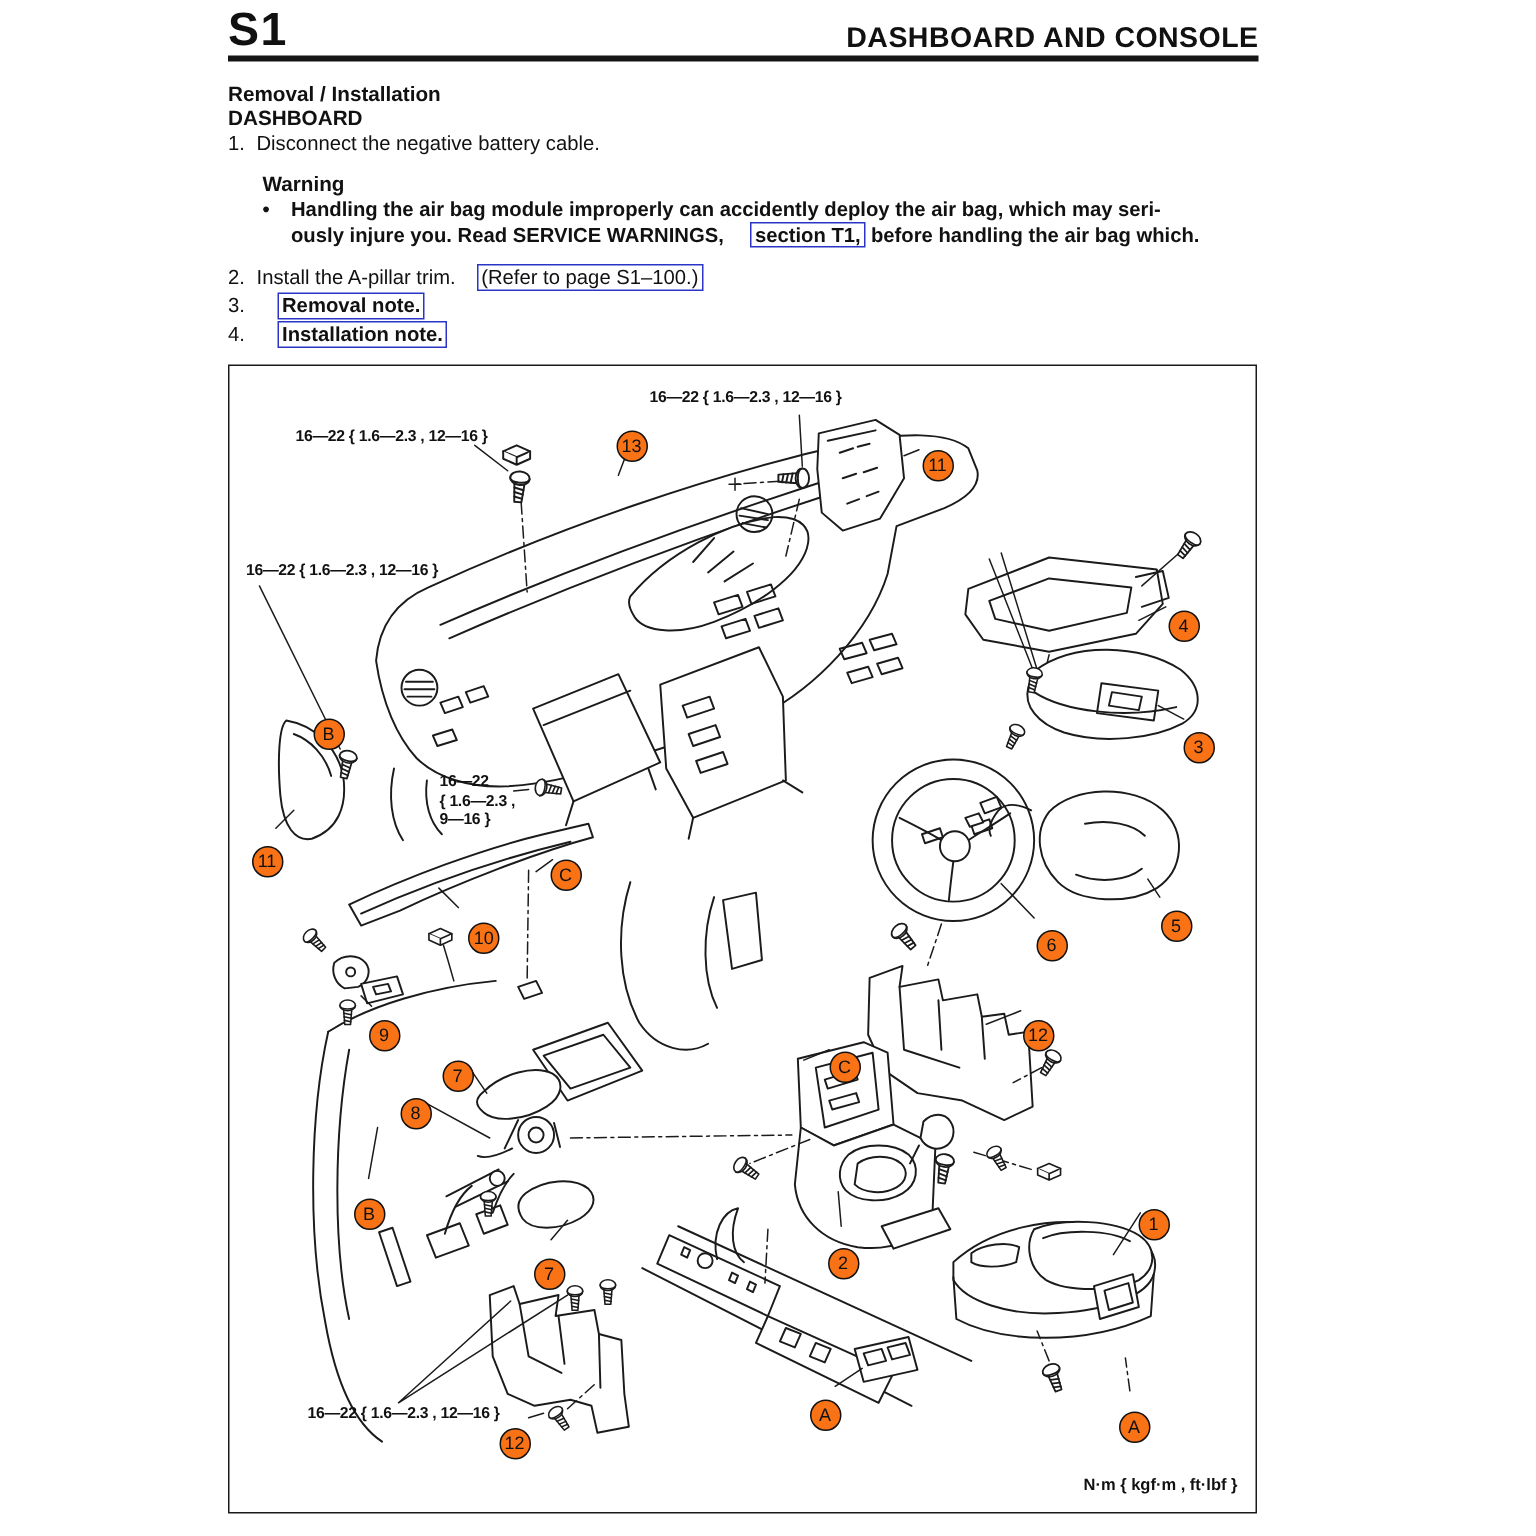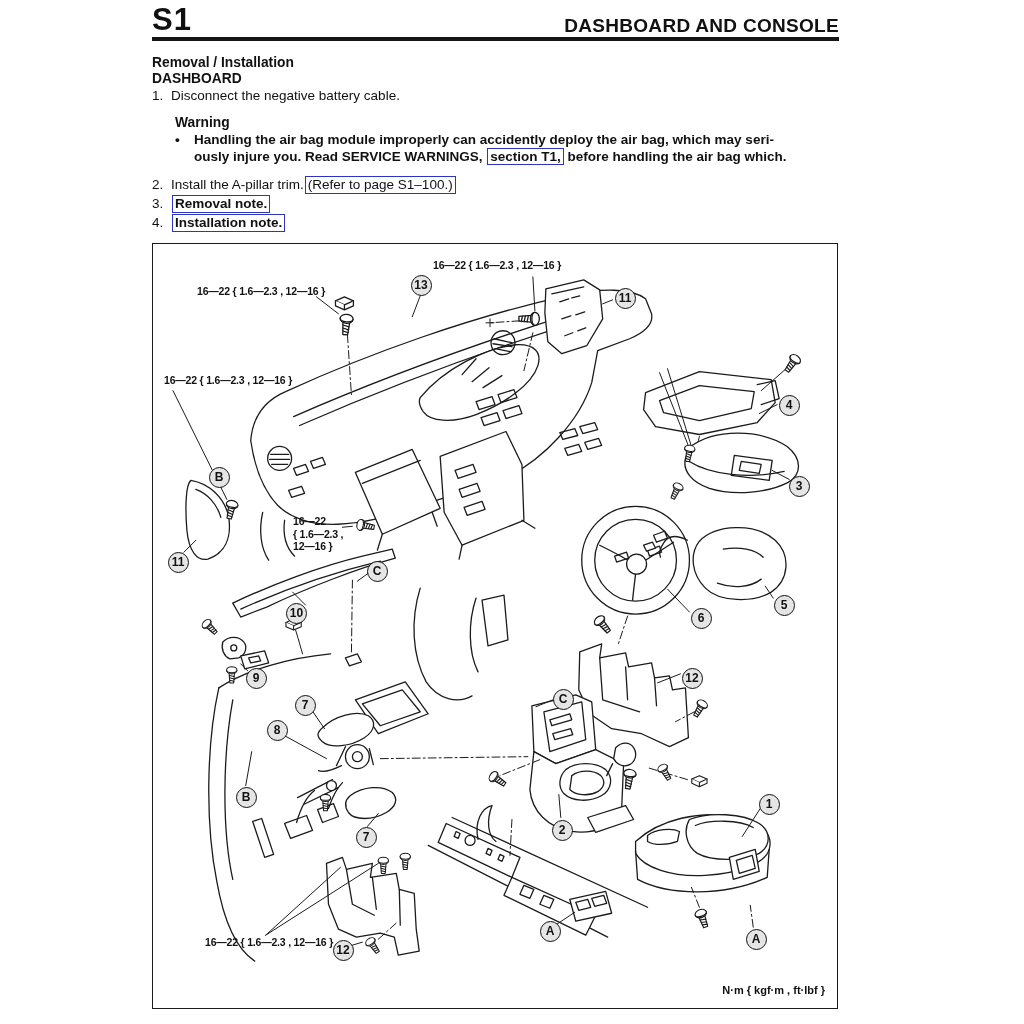--- a/index.html
+++ b/index.html
@@ -9,33 +9,33 @@
   .page { position:absolute; inset:0; background:#fff;padding-left:13px; }
 
   .sec-code { position:absolute; left:152px; top:2px; font-size:31px; font-weight:700; letter-spacing:1px; }
   .doc-title { position:absolute; left:152px; top:15px; width:687px; text-align:right; font-size:19px; font-weight:700; letter-spacing:.3px; }
   .head-rule { position:absolute; left:152px; top:37px; width:687px; height:3.5px; background:#151515; }
 
   .article { position:absolute; left:152px; top:55px; width:690px; font-size:13.5px; line-height:16px; }
   .h-bold { font-weight:700; font-size:13.8px; line-height:16px; }
   .step-row { display:flex; align-items:baseline; margin-top:1px; }
   .step-num { width:19px; flex:0 0 19px; }
-  .link-box { border:1.5px solid var(--linkc); padding:0 2px; margin-left:1px; white-space:nowrap;text-align:right; }
+  .link-box { border:1.5px solid var(--linkc); padding:0 2px; margin-left:14px; white-space:nowrap;text-align:right; }
   .b { font-weight:700; }
   .warn { margin:11px 0 10px 23px; }
   .warn-bullet { display:flex; margin-top:1px; }
   .warn-marker { width:19px; flex:0 0 19px; font-weight:700; }
   .warn-text { font-weight:700; white-space:pre-line; width:650px; line-height:16.5px; }
   .steps-after { margin-top:11px; }
 
   .diagram { position:absolute; left:152px; top:243px; width:686px; height:766px; border:1.5px solid #1a1a1a; background:#fff; }
   .diagram svg { position:absolute; left:0; top:0; width:100%; height:100%; }
   .torque { position:absolute; font-size:10.5px; font-weight:700; line-height:12.5px; white-space:pre-line; letter-spacing:-.2px; }
-  .callout { position:absolute; width:21px; height:21px; border:1.7px solid #111; border-radius:50%; background:#e5e5e5;
-             font-size:12px; font-weight:700; display:flex; align-items:center; justify-content:center; }
+  .callout { position:absolute; width:21px; height:21px; border:1.7px solid #111; border-radius:50%; background:#f97316;
+             font-size:12px; font-weight:400; display:flex; align-items:center; justify-content:center;margin-top:12px; }
   .units-note { position:absolute; right:12px; bottom:12px; font-size:11px; font-weight:700; }
 </style>
 </head>
 <body>
 
 <div class="page">
 
   <div class="sec-code">S1</div>
   <div class="doc-title">DASHBOARD AND CONSOLE</div>
   <div class="head-rule"></div>
@@ -286,30 +286,30 @@
           <path d="M490,318 v8 M486,322 h8"></path>
         </g>
       </g>
     </svg>
     <div class="units-note">N·m { kgf·m , ft·lbf }</div>
   <div class="torque" style="left: 44px; top: 41px;">16—22 { 1.6—2.3 , 12—16 }</div>
       <div class="torque" style="left: 280px; top: 15px;">16—22 { 1.6—2.3 , 12—16 }</div>
       <div class="torque" style="left: 11px; top: 130px;">16—22 { 1.6—2.3 , 12—16 }</div>
       <div class="torque" style="left: 140px; top: 271px;">16—22
 { 1.6—2.3 ,
-12—16 }</div>
+9—16 }</div>
       <div class="torque" style="left: 52px; top: 692px;">16—22 { 1.6—2.3 , 12—16 }</div>
       <div class="callout" style="left: 257.5px; top: 30.5px;">13</div>
       <div class="callout" style="left: 461.5px; top: 43.5px;">11</div>
       <div class="callout" style="left: 625.5px; top: 150.5px;">4</div>
       <div class="callout" style="left: 635.5px; top: 231.5px;">3</div>
       <div class="callout" style="left: 55.5px; top: 222.5px;">B</div>
       <div class="callout" style="left: 14.5px; top: 307.5px;">11</div>
       <div class="callout" style="left: 213.5px; top: 316.5px;">C</div>
-      <div class="callout" style="left: 133px; top: 358.5px;">10</div>
+      <div class="callout" style="left: 159px; top: 358.5px;">10</div>
       <div class="callout" style="left: 620.5px; top: 350.5px;">5</div>
       <div class="callout" style="left: 537.5px; top: 363.5px;">6</div>
       <div class="callout" style="left: 92.5px; top: 423.5px;">9</div>
       <div class="callout" style="left: 528.5px; top: 423.5px;">12</div>
       <div class="callout" style="left: 141.5px; top: 450.5px;">7</div>
       <div class="callout" style="left: 113.5px; top: 475.5px;">8</div>
       <div class="callout" style="left: 399.5px; top: 444.5px;">C</div>
       <div class="callout" style="left: 82.5px; top: 542.5px;">B</div>
       <div class="callout" style="left: 202.5px; top: 582.5px;">7</div>
       <div class="callout" style="left: 398.5px; top: 575.5px;">2</div>

